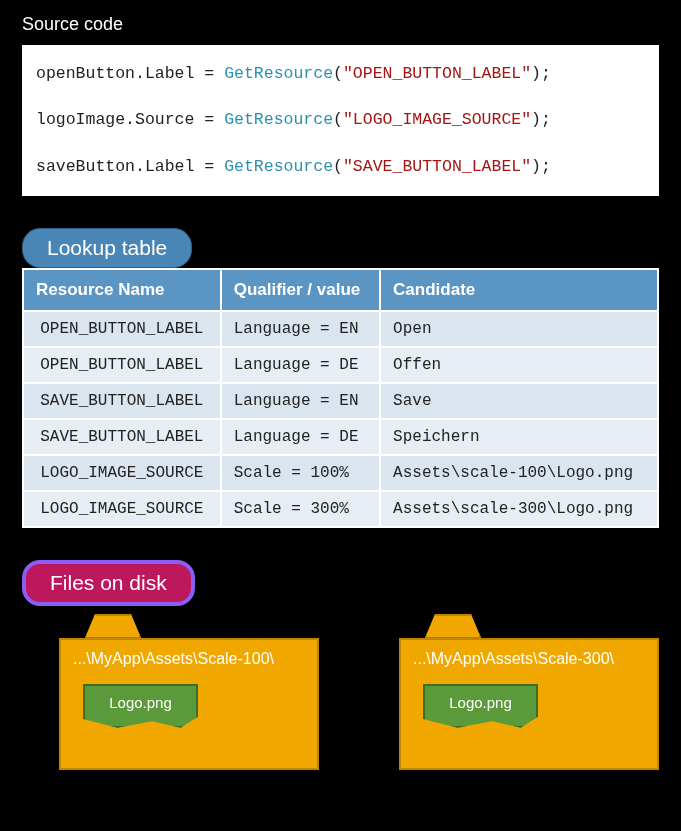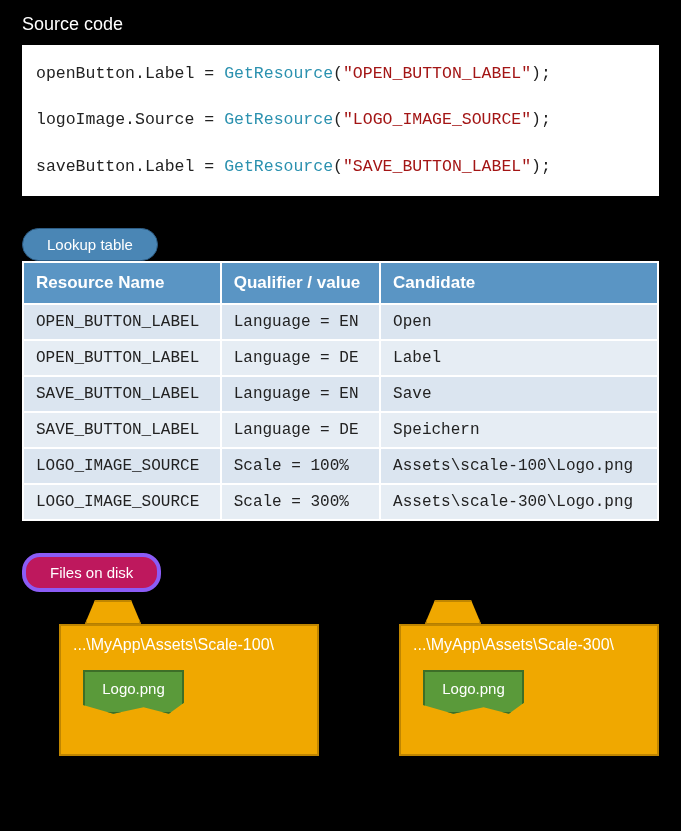--- a/index.html
+++ b/index.html
@@ -7,36 +7,36 @@
 
   .section-title { font-size: 18px; font-weight: 400; color: #fff; margin: 14px 0 10px 22px; }
 
   .code-block { background: #fff; margin: 0 22px 0 22px; padding: 18px 14px; font-family: Consolas, "Courier New", monospace; font-size: 16.5px; color: #222; line-height: 1.35; }
   .code-line { margin-bottom: 24px; white-space: nowrap; }
   .code-line:last-child { margin-bottom: 0; }
   .tok-obj { color: #222; }
   .tok-fn { color: #2b91af; }
   .tok-str { color: #a31515; }
 
-  .badge { display: inline-block; padding: 7px 24px; font-size: 15px; color: #fff; margin: 32px 0 0 22px; border-radius: 18px; }
+  .badge { display: inline-block; padding: 7px 24px; font-size: 21px; color: #fff; margin: 32px 0 0 22px; border-radius: 18px; }
   .badge-lookup { background: #4a86b5; border: 1px solid #2d5d85; }
   .badge-files { background: #be185d; border: 4px solid #8b5cf6; }
 
   .table { margin: 0 22px 0 22px; border-collapse: collapse; width: calc(100% - 44px); border-radius: 11px; }
   .table th { background: #5a95c4; color: #fff; text-align: left; font-weight: 600; font-size: 17px; padding: 10px 12px; border: 2px solid #fff; }
   .table td { background: #e6edf4; border: 2px solid #fff; padding: 8px 12px; font-size: 16px; color: #222; font-family: Liberation Mono, monospace; }
   .table tr:nth-child(odd) td { background: #dbe5f0; }
-  .table td.mono { font-family: Consolas, "Courier New", monospace; font-size: 16px; }
+  .table td.mono { font-family: Consolas, "Courier New", monospace; font-size: 16px; text-align: center; }
 
   .folders { display: flex; gap: 80px; margin: 0 22px; }
   .folder-wrap { position: relative; width: 270px; }
   .folder-tab { width: 56px; height: 24px; background: #f0a800; border: 2px solid #c08600; border-bottom: none; margin-left: 26px; clip-path: polygon(18% 0, 82% 0, 100% 100%, 0 100%); }
   .folder-body { width: 100%; height: 132px; background: #f0a800; border: 2px solid #c08600; padding: 10px 12px; position: relative; }
   .folder-path { color: #fff; font-size: 16px; margin-bottom: 16px; white-space: nowrap; }
-  .file-note { width: 101px; height: 44px; background: #5a9a3a; border: 2px solid #3d6e27; color: #fff; display: flex; align-items: center; justify-content: center; font-size: 15px; margin-left: 10px; clip-path: polygon(0 0, 100% 0, 100% 75%, 85% 100%, 60% 85%, 30% 100%, 0 80%); padding-bottom:6px; }
+  .file-note { width: 115px; height: 44px; background: #5a9a3a; border: 2px solid #3d6e27; color: #fff; display: flex; align-items: center; justify-content: center; font-size: 15px; margin-left: 10px; clip-path: polygon(0 0, 100% 0, 100% 75%, 85% 100%, 60% 85%, 30% 100%, 0 80%); padding-bottom:6px; }
 
 </style>
 </head>
 <body>
 
 
 
 
 <div class="section-title">Source code</div>
 
@@ -65,21 +65,21 @@
   </thead>
   <tbody>
     <tr>
       <td class="mono">OPEN_BUTTON_LABEL</td>
       <td>Language = EN</td>
       <td>Open</td>
     </tr>
     <tr>
       <td class="mono">OPEN_BUTTON_LABEL</td>
       <td>Language = DE</td>
-      <td>Label</td>
+      <td>Offen</td>
     </tr>
     <tr>
       <td class="mono">SAVE_BUTTON_LABEL</td>
       <td>Language = EN</td>
       <td>Save</td>
     </tr>
     <tr>
       <td class="mono">SAVE_BUTTON_LABEL</td>
       <td>Language = DE</td>
       <td>Speichern</td>

